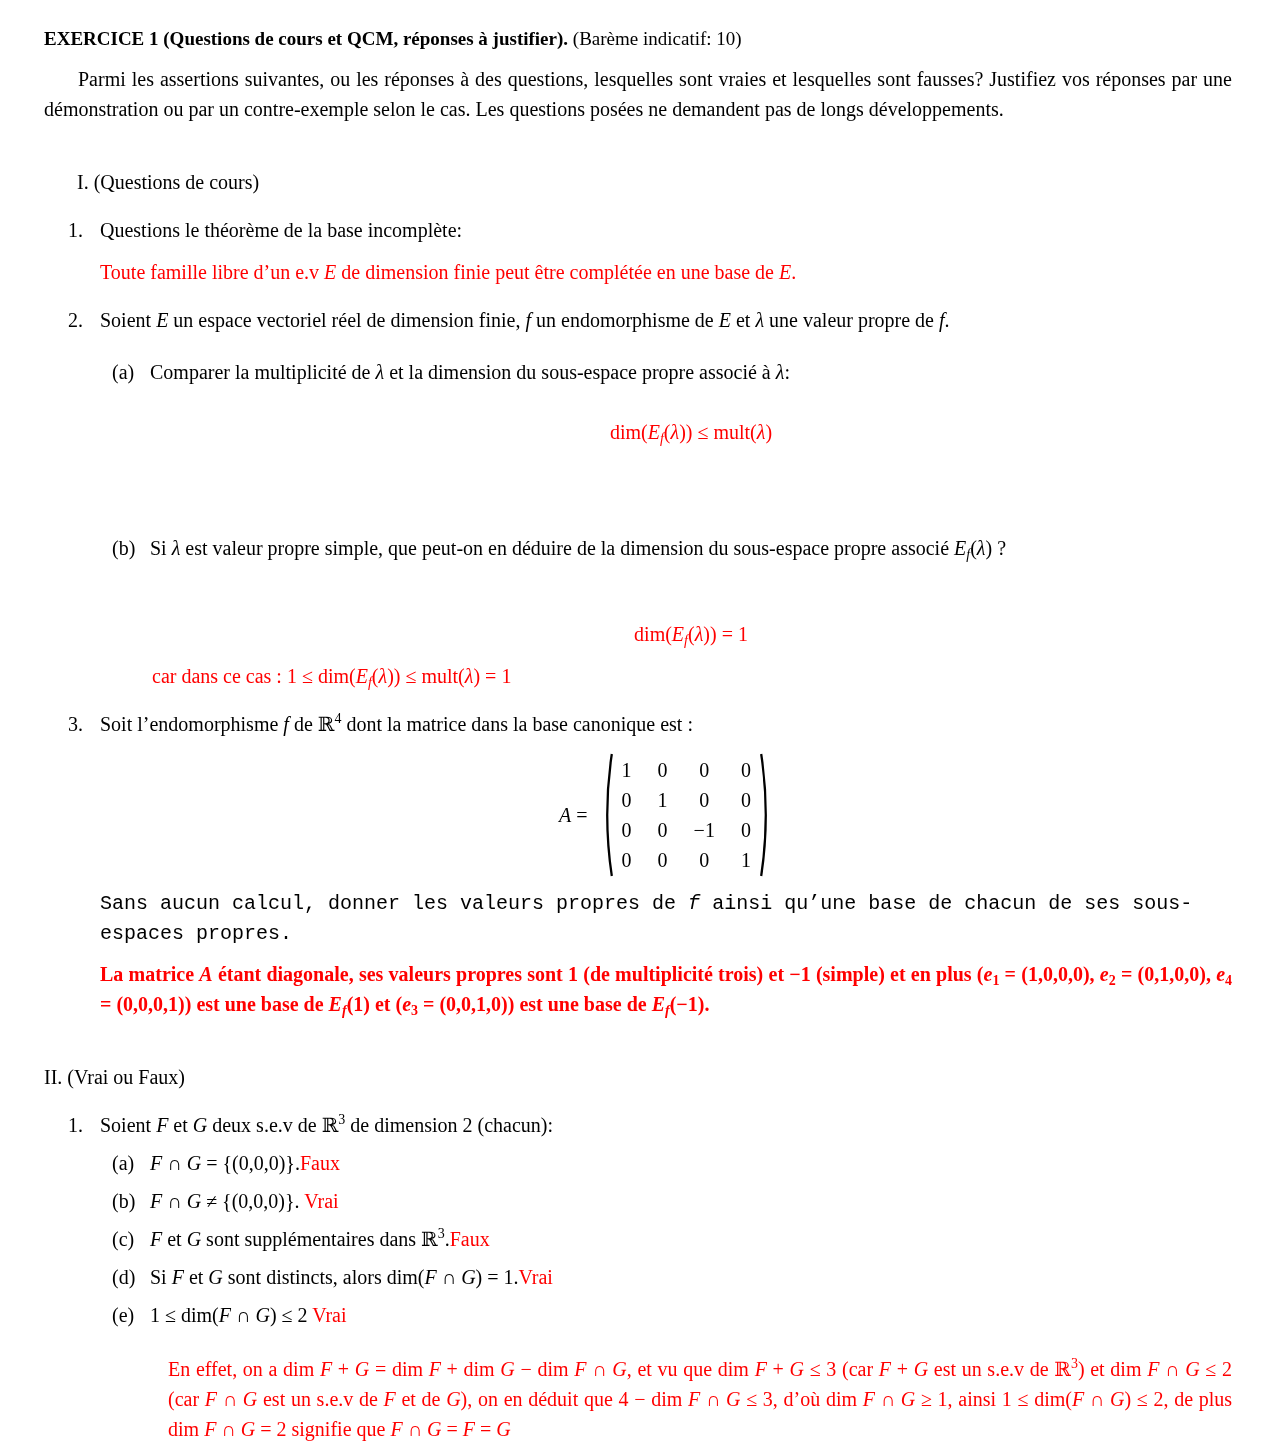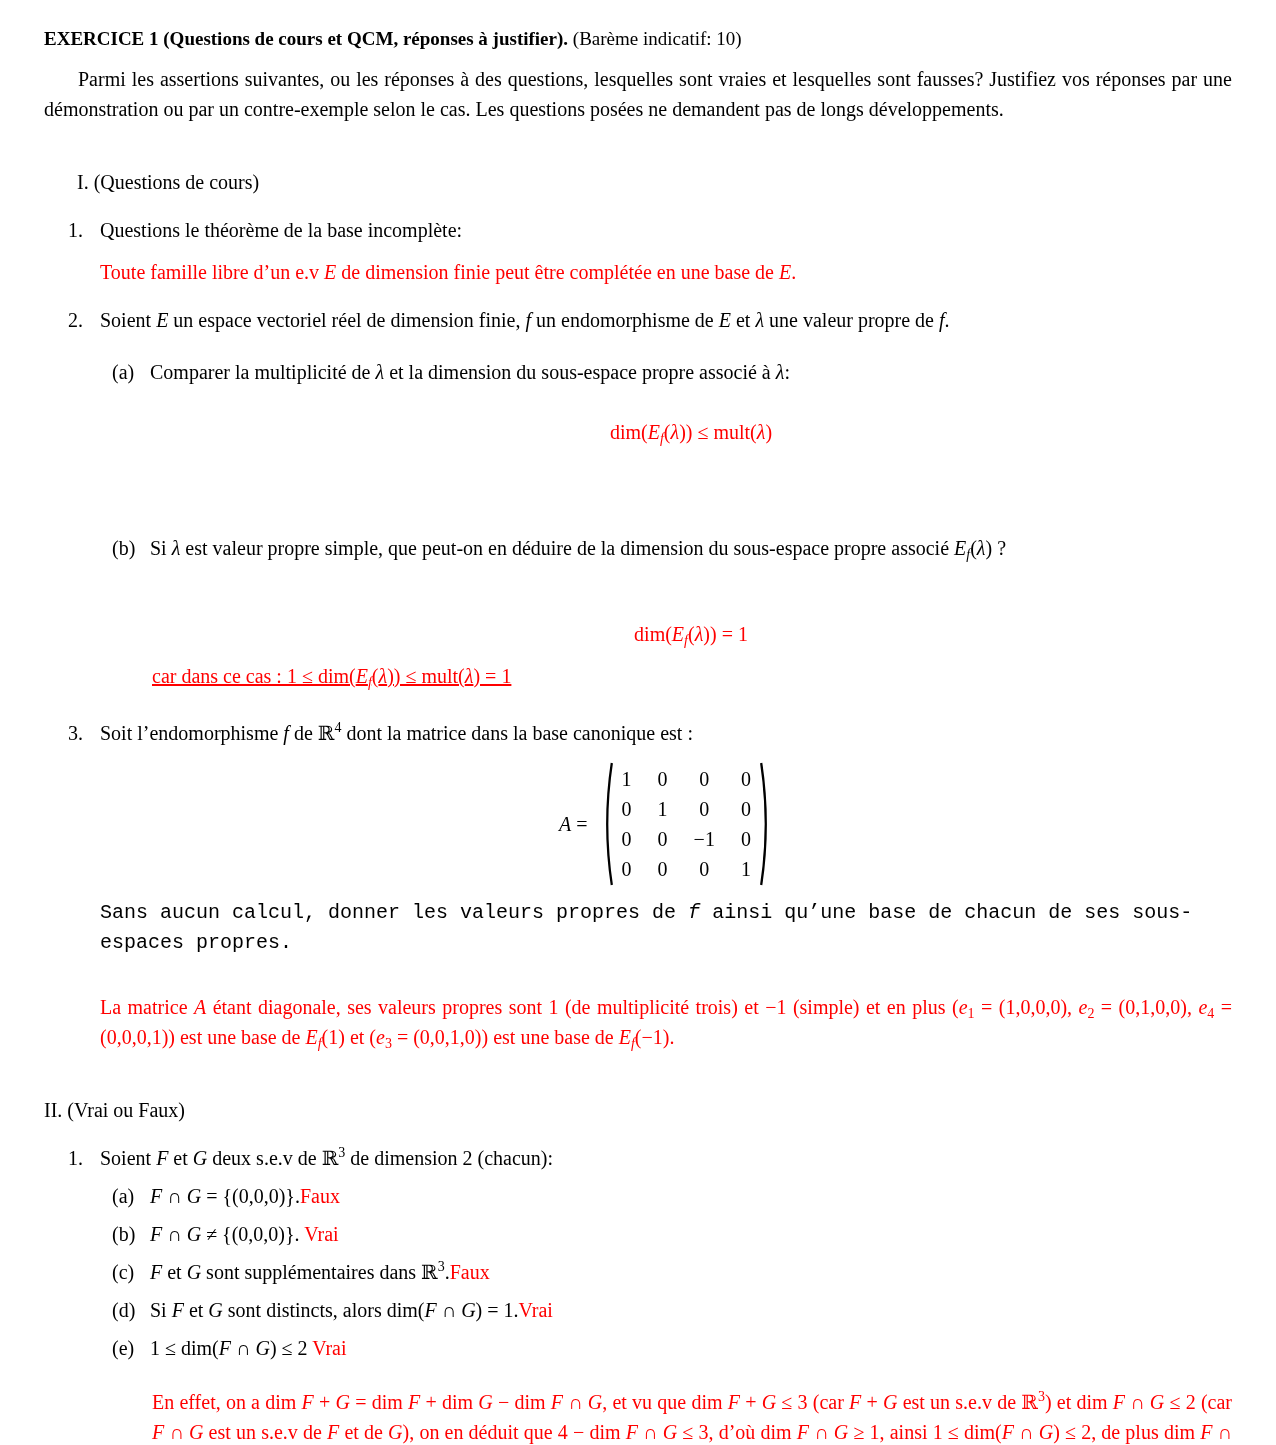--- a/index.html
+++ b/index.html
@@ -17,40 +17,40 @@
   .red{color:#ff0000;}
   .title{font-size:19px;line-height:30px;}
   .title .b{font-weight:bold;}
   .intro{margin-top:10px;text-align:justify;text-indent:34px;}
   .part-heading{margin-top:43px;}
   .ph-indent{padding-left:33px;}
   .qitem{display:flex;margin-top:18px;padding-left:24px;}
   .qnum{flex:0 0 32px;}
   .qbody{flex:1;min-width:0;}
   .answer{margin-top:12px;}
-  .answer-just{margin-top:34px;text-align:justify;}
+  .answer-just{margin-top:10px;text-align:justify;font-weight:bold;}
   .sub{display:flex;margin-top:22px;padding-left:12px;}
   .sublabel{flex:0 0 38px;}
   .subbody{flex:1;min-width:0;}
   .equation{text-align:center;}
   .eq-a{margin:30px 0 64px;}
   .eq-b{margin:56px 0 6px;}
-  .note{margin:6px 0 9px 52px;text-decoration:underline;}
+  .note{margin:6px 0 0 52px;}
   .matrix-block{display:flex;justify-content:center;align-items:center;margin:12px 0 10px;}
   .m-lhs{margin-right:12px;}
   .paren{width:14px;height:128px;flex:none;}
   .m-grid{
     display:grid;grid-template-columns:repeat(4,auto);
     column-gap:26px;justify-items:center;
     padding:4px 8px;line-height:30px;
   }
   .followup{margin-top:10px;font-family:Liberation Mono, monospace;}
   .tf-first{margin-top:16px;}
   .tf-item{display:flex;margin-top:8px;padding-left:12px;}
-  .justification{margin:24px 0 0 52px;text-align:justify;}
+  .justification{margin:24px 0 0 68px;text-align:justify;}
 </style>
 </head>
 <body>
 
 <div class="title">
   <span class="b">EXERCICE 1 (Questions de cours et QCM, réponses à justifier).</span>
   <span>(Barème indicatif: 10)</span>
 </div>
 
 <p class="intro">Parmi les assertions suivantes, ou les réponses à des questions, lesquelles sont vraies et lesquelles sont fausses? Justifiez vos réponses par une démonstration ou par un contre-exemple selon le cas. Les questions posées ne demandent pas de longs développements.</p>

